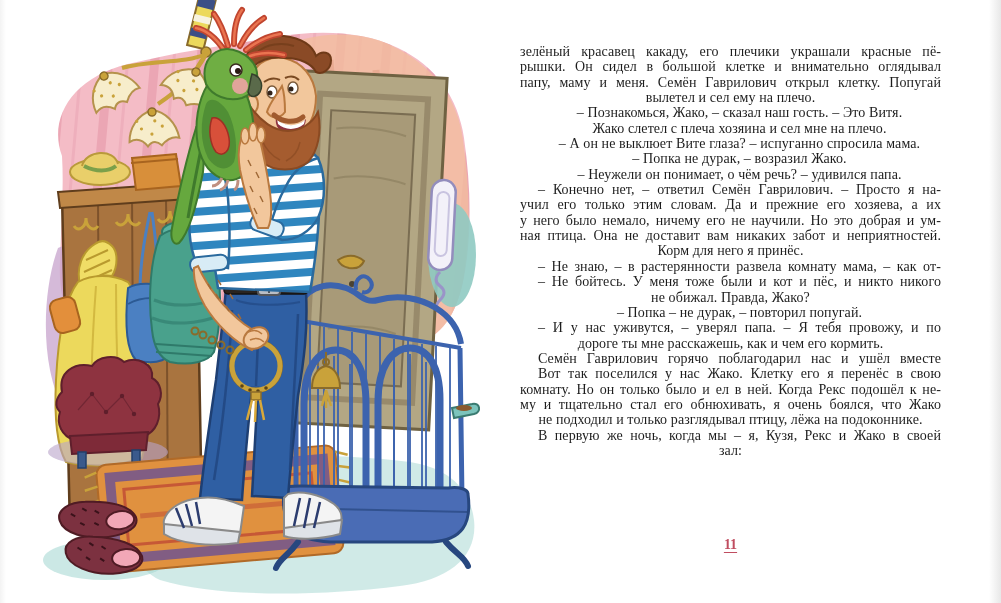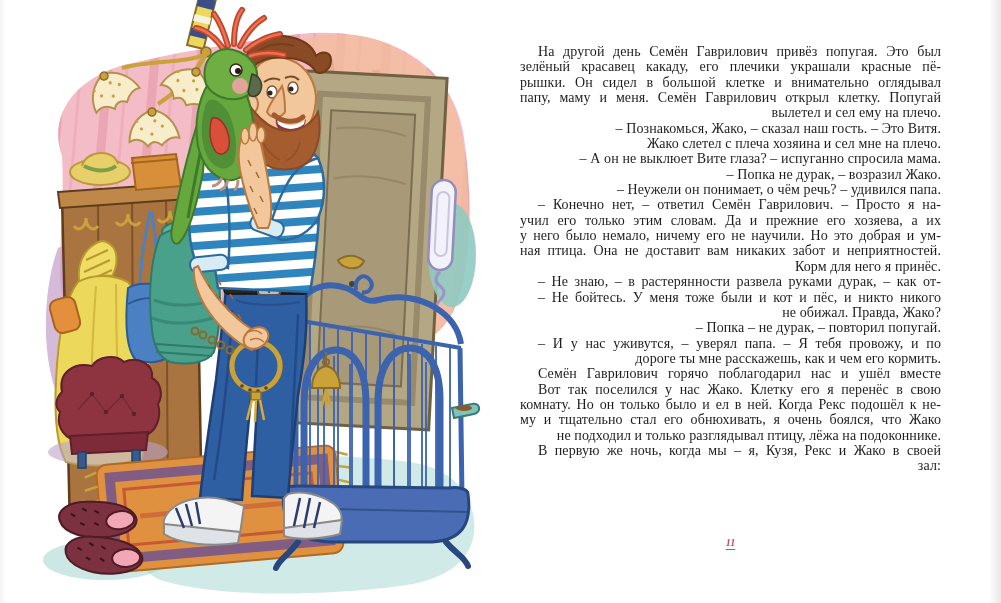--- a/index.html
+++ b/index.html
@@ -1,25 +1,25 @@
 <!DOCTYPE html>
 <html style="--wall-pink: #f4bcc6; --wall-stripe: #e393a6; --wall-salmon: #f3bd9e; --lavender: #c7a3cc; --rack-wood: #a9743f; --rack-dark: #6b4423; --coat-yellow: #ecd95c; --cuff-orange: #e38f3b; --sweater-teal: #49a18c; --bag-blue: #4b80c2; --door-wood: #b3a784; --door-dark: #70644a; --jeans-blue: #2f5fa3; --jeans-dark: #20457e; --shirt-blue: #2f86bf; --skin: #f2c79c; --hair-brown: #8a4a26; --beard: #a55c2f; --parrot-green: #66a83e; --parrot-dark: #417a2a; --crest-red: #d8503a; --cheek-pink: #eda3a4; --couch-maroon: #8e3340; --rug-orange: #e0913f; --rug-purple: #70538f; --cage-blue: #3c63ae; --cage-dark: #27477f; --brass-gold: #c9a23a; --brass-dark: #8a6b2a; --floor-teal: #a9d9d4; --slipper-maroon: #7c3140; --lining-pink: #f2a7b7; --phone-white: #f3f1f9; --phone-shadow: #938dbd; --page-number-red: #c04d60; --text-ink: #1d1d1d;"><head>
 <meta charset="utf-8">
 <style>
   html,body{margin:0;padding:0;background:#e9e9e9;}
   .book{position:relative;width:1001px;height:603px;background:#fff;overflow:hidden;
         font-family:"Liberation Serif","DejaVu Serif",serif;}
   .illustration{position:absolute;left:0;top:0;width:500px;height:603px;}
   .text-page{position:absolute;left:520px;top:44px;width:421px;color:#1d1d1d;
              font-size:14px;line-height:15.35px;letter-spacing:.1px;}
-  .text-page p{margin:0;text-align:right;}
+  .text-page p{margin:0;text-align:center;}
   .text-page p.j{text-align:justify;text-align-last:justify;}
   .text-page p.ind{text-indent:18px;}
   .pagenum{position:absolute;left:520px;top:537px;width:421px;text-align:center;
-           font-style:italic;font-weight:600;font-size:10px;color:var(--page-number-red,#c04d60);
+           font-weight:600;font-size:14px;color:var(--page-number-red,#c04d60);
            text-decoration:underline;text-underline-offset:3px;}
   .edge-right{position:absolute;right:0;top:0;width:12px;height:100%;
               background:linear-gradient(to left,rgba(110,110,110,.16),rgba(255,255,255,0));}
   .edge-left{position:absolute;left:0;top:0;width:6px;height:100%;
              background:linear-gradient(to right,rgba(140,140,140,.10),rgba(255,255,255,0));}
 </style>
 </head>
 <body>
 
 <div class="book">
@@ -337,36 +337,35 @@
                  C263,152 267,172 270,192 C272,208 272,220 268,228 Z" fill="var(--skin)" stroke="#b9793f" stroke-width="2"></path>
         <ellipse cx="245" cy="136" rx="4" ry="8" fill="var(--skin)" stroke="#b9793f" stroke-width="1.5"></ellipse>
         <ellipse cx="253" cy="132" rx="4" ry="9" fill="var(--skin)" stroke="#b9793f" stroke-width="1.5"></ellipse>
         <ellipse cx="261" cy="135" rx="4" ry="8" fill="var(--skin)" stroke="#b9793f" stroke-width="1.5"></ellipse>
         <path d="M248,160 l3,6 M256,172 l3,6 M250,186 l3,6 M260,196 l3,6 M254,208 l3,6" stroke="#a06a38" stroke-width="1.5"></path>
       </g>
     </g>
   </svg>
 
   <div class="text-page">
-    <p class="ln ind j">На другой день Семён Гаврилович привёз попугая. Это был</p>
     <p class="ln j">зелёный красавец какаду, его плечики украшали красные пё-</p>
     <p class="ln j">рышки. Он сидел в большой клетке и внимательно оглядывал</p>
     <p class="ln j">папу, маму и меня. Семён Гаврилович открыл клетку. Попугай</p>
     <p class="ln">вылетел и сел ему на плечо.</p>
     <p class="ln ind">– Познакомься, Жако, – сказал наш гость. – Это Витя.</p>
     <p class="ln ind">Жако слетел с плеча хозяина и сел мне на плечо.</p>
     <p class="ln ind">– А он не выклюет Вите глаза? – испуганно спросила мама.</p>
     <p class="ln ind">– Попка не дурак, – возразил Жако.</p>
     <p class="ln ind">– Неужели он понимает, о чём речь? – удивился папа.</p>
     <p class="ln ind j">– Конечно нет, – ответил Семён Гаврилович. – Просто я на-</p>
     <p class="ln j">учил его только этим словам. Да и прежние его хозяева, а их</p>
     <p class="ln j">у него было немало, ничему его не научили. Но это добрая и ум-</p>
     <p class="ln j">ная птица. Она не доставит вам никаких забот и неприятностей.</p>
     <p class="ln">Корм для него я принёс.</p>
-    <p class="ln ind j">– Не знаю, – в растерянности развела руками дурак, – как от-</p>
+    <p class="ln ind j">– Не знаю, – в растерянности развела комнату мама, – как от-</p>
     <p class="ln ind j">– Не бойтесь. У меня тоже были и кот и пёс, и никто никого</p>
     <p class="ln">не обижал. Правда, Жако?</p>
     <p class="ln ind">– Попка – не дурак, – повторил попугай.</p>
     <p class="ln ind j">– И у нас уживутся, – уверял папа. – Я тебя провожу, и по</p>
     <p class="ln">дороге ты мне расскажешь, как и чем его кормить.</p>
     <p class="ln ind j">Семён Гаврилович горячо поблагодарил нас и ушёл вместе</p>
     <p class="ln ind j">Вот так поселился у нас Жако. Клетку его я перенёс в свою</p>
     <p class="ln j">комнату. Но он только было и ел в ней. Когда Рекс подошёл к не-</p>
     <p class="ln j">му и тщательно стал его обнюхивать, я очень боялся, что Жако</p>
     <p class="ln">не подходил и только разглядывал птицу, лёжа на подоконнике.</p>

